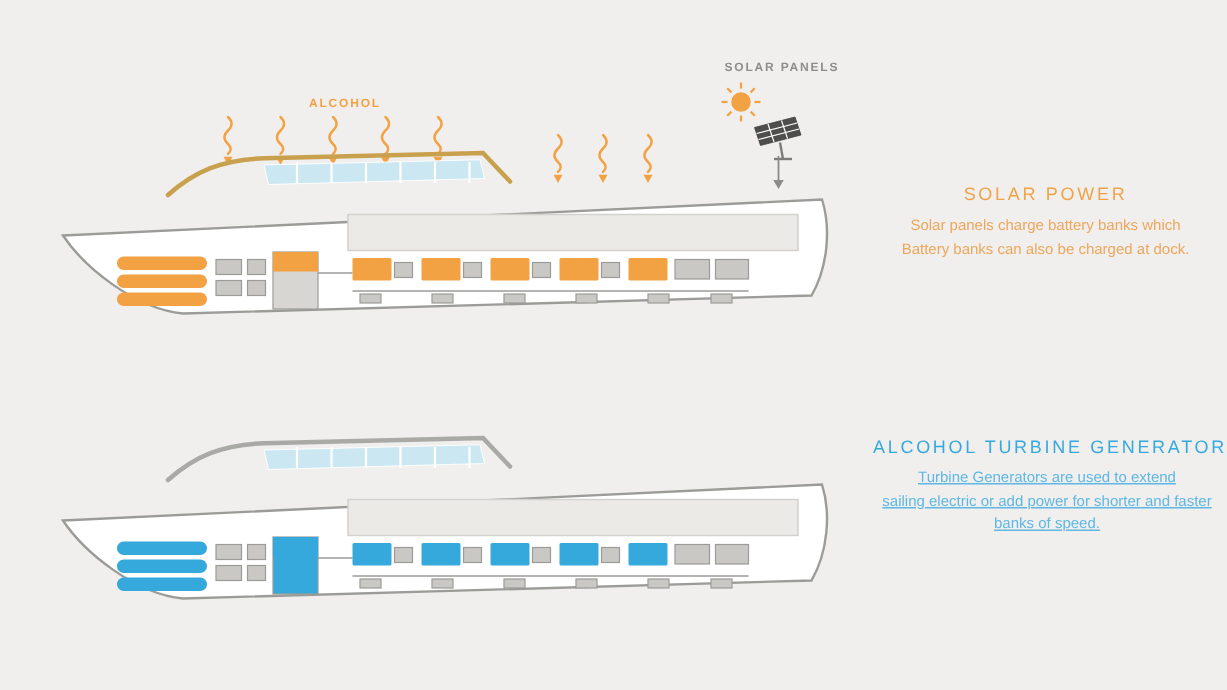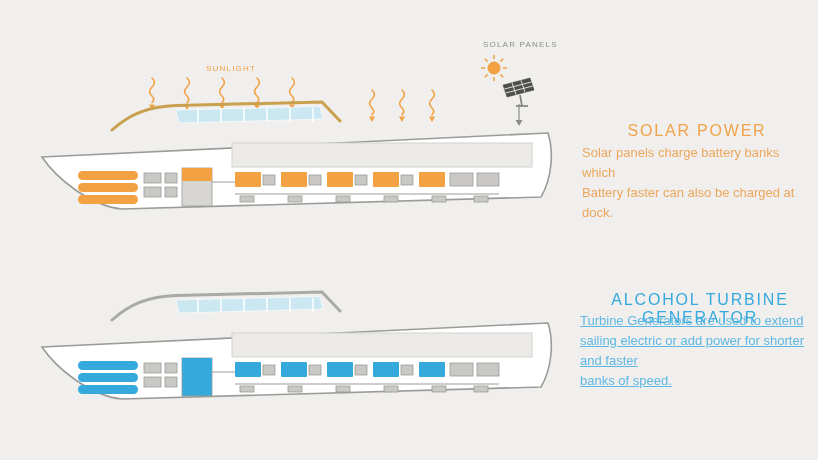--- a/index.html
+++ b/index.html
@@ -2,27 +2,27 @@
 <html style="--bg: #f0efed; --orange: #f2a143; --blue: #35a8dc; --roof: #c9a04e; --windowBlue: #cbe7f1; --grayStroke: #9b9b98; --textGray: #8d8d8a; --solarTitle: #f0a348; --solarDesc: #eda75d; --turbineTitle: #35a9de; --turbineDesc: #5fb8e3; --panelDark: #4e4e4b;"><head>
 <meta charset="utf-8">
 <style>
   html,body{margin:0;padding:0;}
   .canvas{
     position:relative;width:818px;height:460px;overflow:hidden;
     background:var(--bg,#f0efed);
     font-family:"Liberation Sans",sans-serif;
   }
   .abs{position:absolute;}
-  .tiny-label{font-size:8px;letter-spacing:1.2px;font-weight:normal;}
+  .tiny-label{font-size:8px;letter-spacing:1.2px;font-weight:bold;}
   .sunlight-label{color:var(--orange,#f2a143);}
   .panels-label{color:var(--textGray,#8d8d8a);}
-  .section-title{font-size:16px;letter-spacing:1.8px;text-align:center;font-weight:normal;}
+  .section-title{font-size:12px;letter-spacing:1.8px;text-align:center;font-weight:normal;}
   .solar-title{color:var(--solarTitle,#f0a348);width:200px;left:597px;top:122px;}
   .turbine-title{color:var(--turbineTitle,#35a9de);width:250px;left:575px;top:291px;}
-  .desc{font-size:13px;line-height:1.55;text-align:left;}
+  .desc{font-size:10px;line-height:1.55;text-align:center;}
   .solar-desc{color:var(--solarDesc,#eda75d);width:230px;left:582px;top:143px;}
   .turbine-desc{color:var(--turbineDesc,#5fb8e3);width:236px;left:580px;top:311px;text-decoration:underline;}
 
   
   .hull{fill:#ffffff;stroke:var(--grayStroke,#9b9b98);stroke-width:1.6;}
   .roofline{fill:none;stroke-width:3;stroke-linecap:round;}
   .theme-orange .roofline{stroke:var(--roof,#c9a04e);}
   .theme-blue .roofline{stroke:#a9a9a6;}
   .windows{fill:var(--windowBlue,#cbe7f1);stroke:#ffffff;stroke-width:.6;}
   .theme-orange .accent{fill:var(--orange,#f2a143);}
@@ -34,21 +34,21 @@
   .theme-blue .cap{fill:var(--blue,#35a8dc);}
   .deckband{fill:#eceae7;stroke:#d2d1ce;stroke-width:1;}
   .mullion{stroke:#ffffff;stroke-width:1.5;}
   .baseline{stroke:var(--grayStroke,#9b9b98);stroke-width:1;}
 </style>
 </head>
 <body>
 
 <div class="canvas">
 
-  <div class="abs tiny-label sunlight-label" style="left:206px;top:64px;">SUNLIGHT</div>
+  <div class="abs tiny-label sunlight-label" style="left:206px;top:64px;">ALCOHOL</div>
   <div class="abs tiny-label panels-label" style="left:483px;top:40px;">SOLAR PANELS</div>
 
   <svg class="abs" style="left:30px;top:38px;" width="570" height="130" viewBox="0 0 570 130">
     <defs>
       <g id="ha">
         <path d="M0,0 c3.2,3 3.2,6 0,9 c-3.2,3 -3.2,6 0,9 c2.4,2.2 2.4,4.4 0,6.6" fill="none" stroke="var(--orange,#f2a143)" stroke-width="1.6" stroke-linecap="round"></path>
         <polygon points="-3,26.5 3,26.5 0,32" fill="var(--orange,#f2a143)"></polygon>
       </g>
     </defs>
 
@@ -168,21 +168,21 @@
         <rect class="graybox" x="258" y="124" width="14" height="6"></rect>
         <rect class="graybox" x="306" y="124" width="14" height="6"></rect>
         <rect class="graybox" x="354" y="124" width="14" height="6"></rect>
         <rect class="graybox" x="402" y="124" width="14" height="6"></rect>
         <rect class="graybox" x="444" y="124" width="14" height="6"></rect>
       </svg></div>
 
   <div class="abs section-title solar-title">SOLAR POWER</div>
   <div class="abs desc solar-desc">
     <div>Solar panels charge battery banks which</div>
-    <div>Battery faster can also be charged at dock.</div>
+    <div>Battery banks can also be charged at dock.</div>
   </div>
 
   <div class="abs section-title turbine-title">ALCOHOL TURBINE GENERATOR</div>
   <div class="abs desc turbine-desc">
     <div>Turbine Generators are used to extend</div>
     <div>sailing electric or add power for shorter and faster</div>
     <div>banks of speed.</div>
   </div>
 
 </div>

